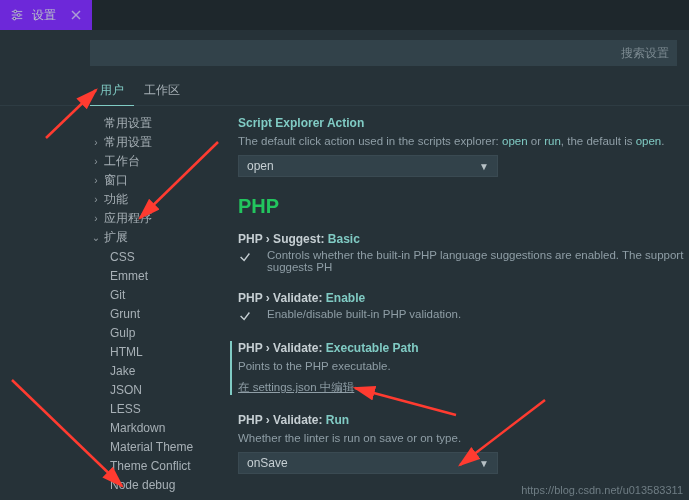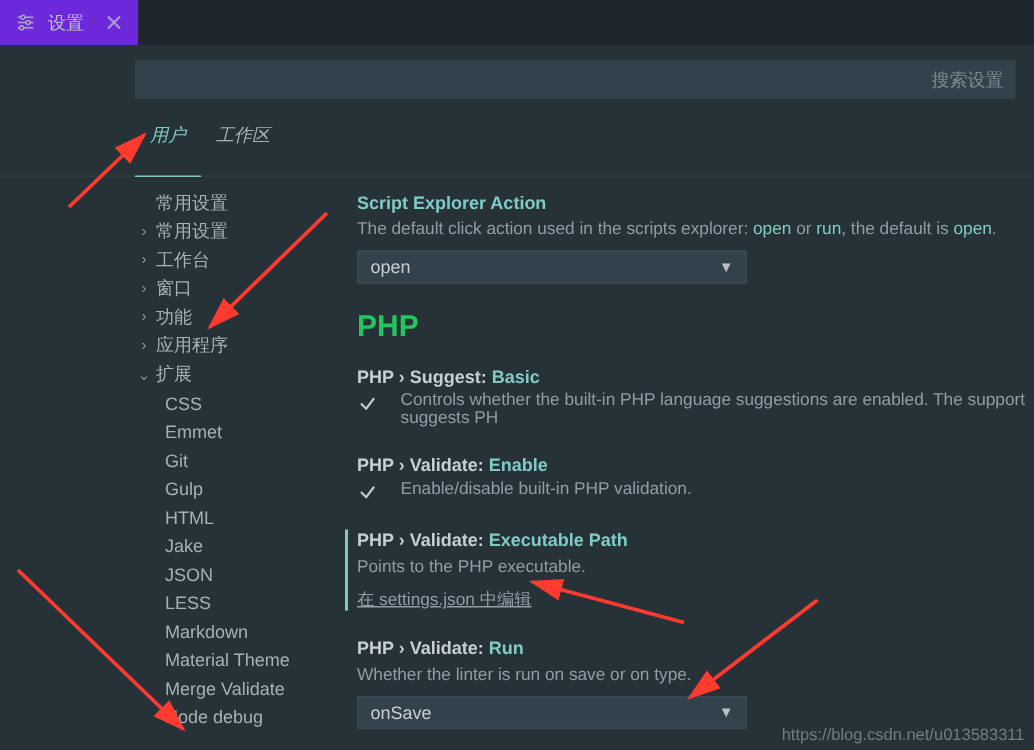--- a/index.html
+++ b/index.html
@@ -41,25 +41,24 @@
     text-align: right;
   }
   .search-input::placeholder { color: #7c8a91; }
   .scope-row {
     display: flex;
     gap: 0;
     padding-left: 90px;
     border-bottom: 1px solid #2e3c43;
   }
   .scope-tab {
-    padding: 6px 10px 18px 10px;
+    padding: 6px 10px 6px 10px;
     font-size: 12px;
     cursor: pointer;
     color: #a7b0b6;
-    font-style: italic;
   }
   .scope-tab.active {
     color: #80cbc4;
     border-bottom: 1px solid #80cbc4;
     margin-bottom: -1px;
   }
   .main {
     display: flex;
     height: calc(500px - 30px - 44px - 27px);
   }
@@ -191,28 +190,29 @@
         <span>应用程序</span>
       </div>
     <div class="tree-item">
         <span class="chev">⌄</span>
         <span>扩展</span>
       </div>
     <div class="tree-children">
       <div class="tree-leaf">CSS</div>
       <div class="tree-leaf">Emmet</div>
       <div class="tree-leaf">Git</div>
+      <div class="tree-leaf">Grunt</div>
       <div class="tree-leaf">Gulp</div>
       <div class="tree-leaf">HTML</div>
       <div class="tree-leaf">Jake</div>
       <div class="tree-leaf">JSON</div>
       <div class="tree-leaf">LESS</div>
       <div class="tree-leaf">Markdown</div>
       <div class="tree-leaf">Material Theme</div>
-      <div class="tree-leaf">Merge Validate</div>
+      <div class="tree-leaf">Theme Conflict</div>
       <div class="tree-leaf">Node debug</div>
 
     </div>
   </div>
 
   <div class="content">
     <div class="setting-block">
       <div class="setting-title">
         <span class="val b">Script Explorer Action</span>
       </div>

